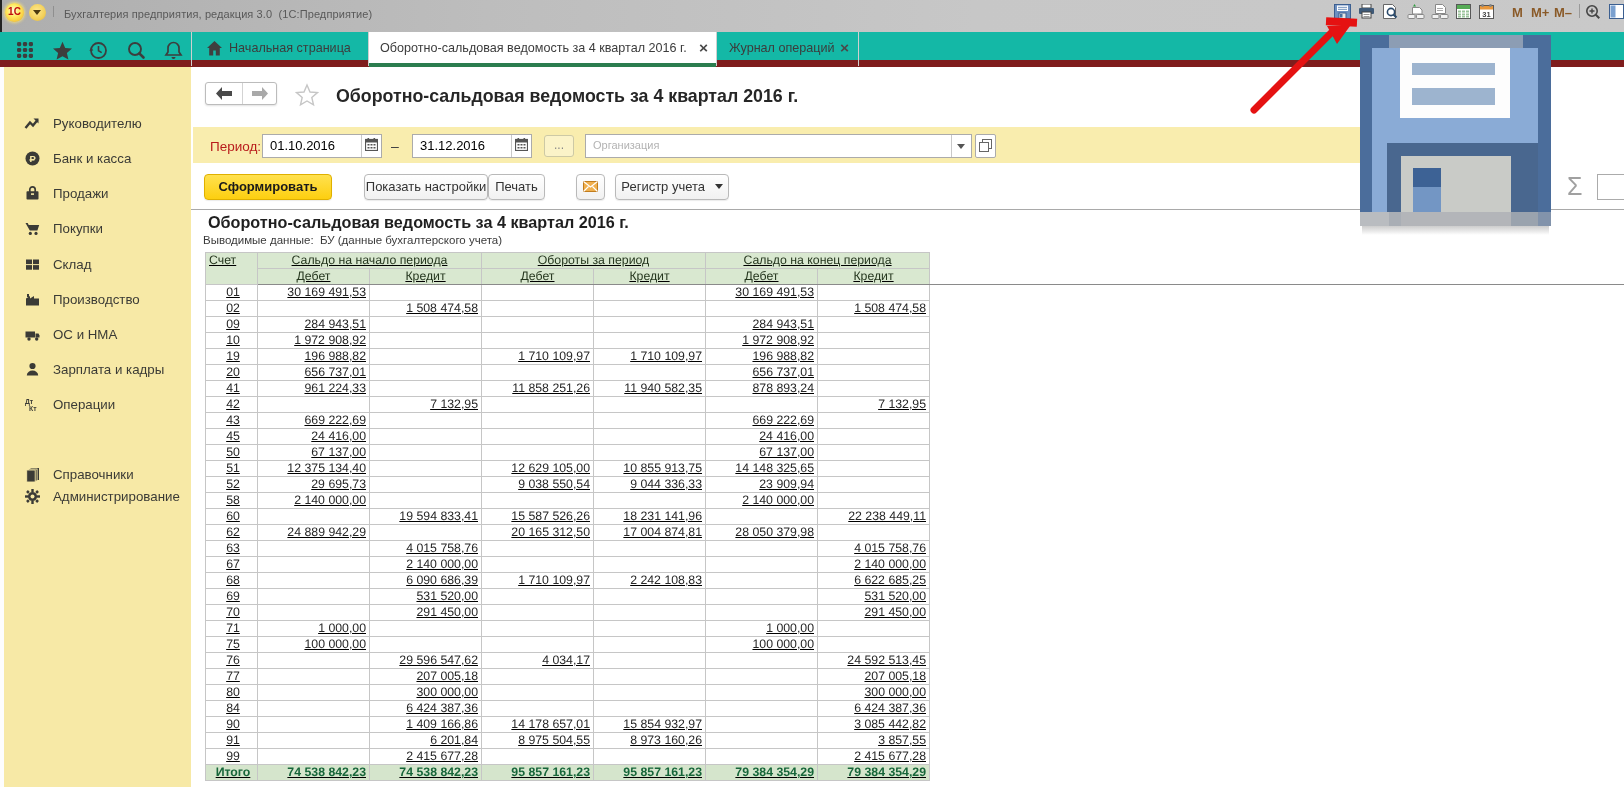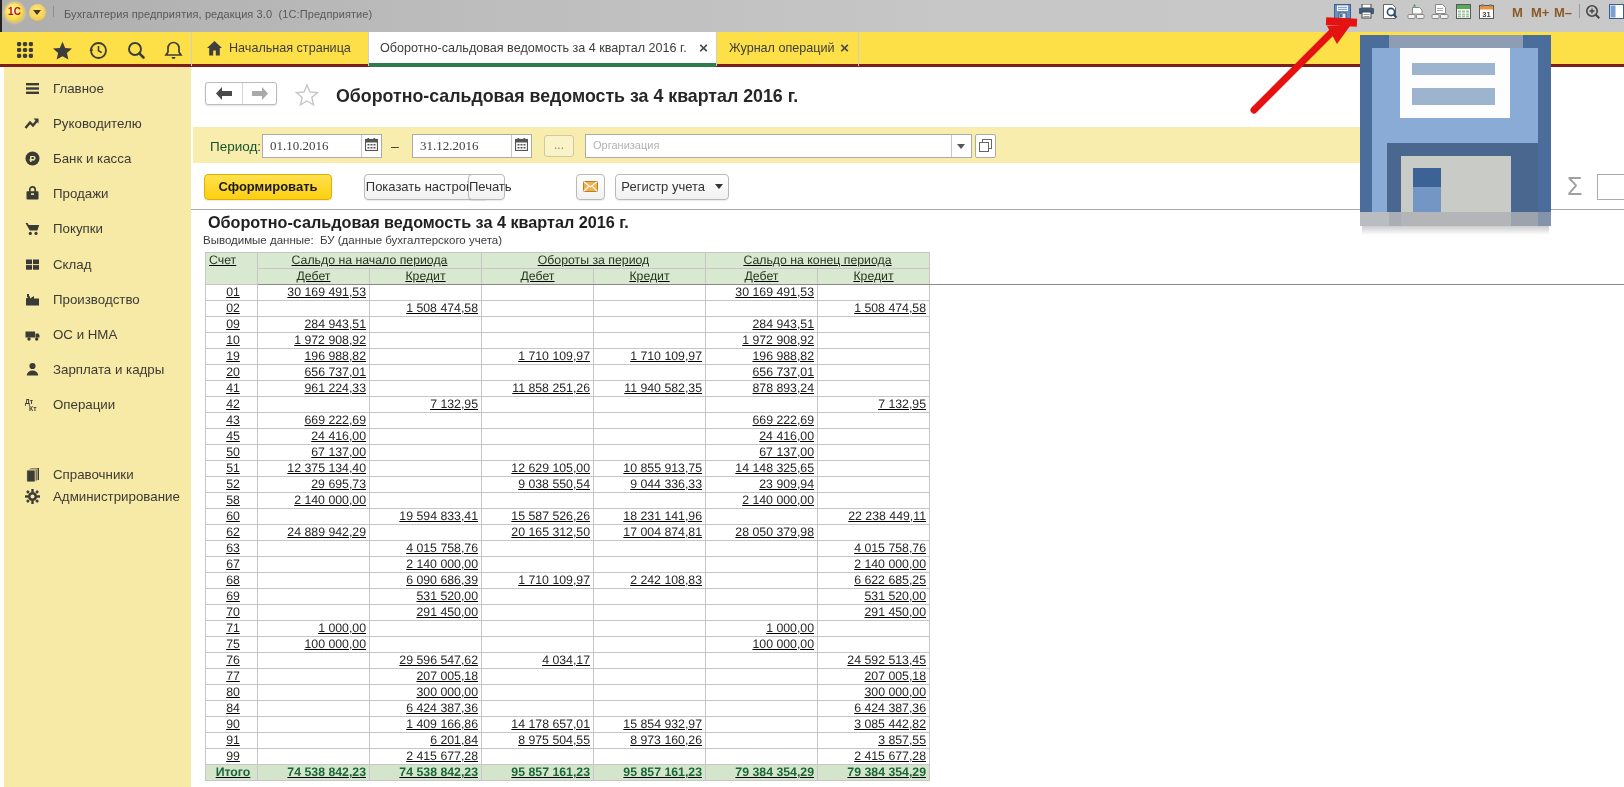--- a/index.html
+++ b/index.html
@@ -16,40 +16,40 @@
   font-size:10px; font-weight:bold; color:#c00d0d; }
 #logo2 { position:absolute; left:29px; top:4px; width:17px; height:17px; border-radius:50%;
   background:radial-gradient(circle at 45% 40%, #ffe98e 0%, #f2cf58 60%, #dcaf3c 100%); }
 #logo2:after { content:""; position:absolute; left:4px; top:6px;
   border-left:4.5px solid transparent; border-right:4.5px solid transparent; border-top:5px solid #4c3a10; }
 .capsep { position:absolute; left:53px; top:6px; width:1px; height:11px; background:#8f8f8f; }
 #captext { position:absolute; left:64px; top:8px; font-size:11px; color:#595959; letter-spacing:0.1px; }
 .ticon { position:absolute; top:4px; }
 .mlet { position:absolute; top:5px; font-size:13px; font-weight:bold; color:#8a5a28; }
 
-#tabbar { position:absolute; left:0; top:32px; width:1624px; height:35px; background:#fde047;
-  border-bottom:3px solid #7f1d1d; }
+#tabbar { position:absolute; left:0; top:32px; width:1624px; height:35px; background:#14b8a6;
+  border-bottom:7px solid #7f1d1d; }
 .tbico { position:absolute; top:9px; }
 .vsep { position:absolute; top:0; width:1px; height:34px; background:#cfcfcf; }
 .tab { position:absolute; top:0; height:34px; font-size:12.6px; color:#3c3c3c; }
 .tabx { color:#4a4a4a; font-size:15.5px; font-weight:bold; }
 
 #sidebar { position:absolute; left:0; top:67px; width:191px; height:720px; background:#f7e9a6; }
 #sidebar .ws { position:absolute; left:0; top:0; width:4px; height:720px; background:#fdfdfd; }
 .mitem { position:absolute; left:0; width:191px; height:35px; }
 .mico { position:absolute; left:24px; top:9px; width:17px; height:17px; }
 .mlab { position:absolute; left:53px; top:10px; font-size:13.3px; color:#3b3b36; }
 
 #navgrp { position:absolute; left:205px; top:82px; width:72px; height:23px; background:#fff;
   border:1px solid #bcbcbc; border-radius:3px; box-shadow:0 1px 2px rgba(0,0,0,0.12); }
 #navgrp .mid { position:absolute; left:36px; top:0; width:1px; height:21px; background:#d3d3d3; }
 #pgtitle { position:absolute; left:336px; top:86px; font-size:17.8px; font-weight:bold; color:#262626; }
 #filterbar { position:absolute; left:193px; top:127px; width:1355px; height:36px; background:#f9edae; }
 .finput { position:absolute; background:#fff; border:1px solid #ababab; }
-.fdate { font-size:13px; color:#404040; padding:3px 0 0 7px;font-family:Liberation Serif, serif; }
+.fdate { font-size:13px; color:#000000; padding:3px 0 0 7px; }
 .calbtn { position:absolute; right:0; top:0; width:20px; height:22px; border-left:1px solid #c9c9c9; }
 .btn { position:absolute; top:174px; height:26px; background:linear-gradient(#ffffff,#f1f1f1);
   border:1px solid #b9b9b9; border-radius:4px; font-size:13px; color:#333;
   text-align:center; line-height:24px; box-shadow:0 1px 1px rgba(0,0,0,0.08); }
 #btnform { background:linear-gradient(#ffe14f,#fdcf10); border:1px solid #dfb000;
   font-weight:bold; color:#1a1a1a; }
 
 #rpt-title { position:absolute; left:208px; top:213px; font-size:16.2px; font-weight:bold; color:#1f1f1f; }
 #rpt-sub { position:absolute; left:203px; top:234px; font-size:11.5px; color:#3a3a3a; }
 #tblwrap { position:absolute; left:205px; top:252px; }
@@ -190,30 +190,20 @@
   <div class="tab" style="left:380px;top:9px">Оборотно-сальдовая ведомость за 4 квартал 2016 г.</div>
   <div class="tab tabx" style="left:699px;top:7px">×</div>
   <div class="vsep" style="left:716px"></div>
   <div class="tab" style="left:729px;top:9px">Журнал операций</div>
   <div class="tab tabx" style="left:840px;top:7px">×</div>
   <div class="vsep" style="left:858px"></div>
 </div>
 
 <div id="sidebar">
   <div class="ws"></div>
-<div class="mitem" style="top:4.0px">
-      <span class="mico"><svg width="17" height="17" viewBox="0 0 17 17">
-          <g fill="#3b3b36">
-            <rect x="2" y="3" width="13" height="2.4"></rect>
-            <rect x="2" y="7.3" width="13" height="2.4"></rect>
-            <rect x="2" y="11.6" width="13" height="2.4"></rect>
-          </g>
-        </svg></span>
-      <span class="mlab">Главное</span>
-    </div>
 <div class="mitem" style="top:39.1px">
       <span class="mico"><svg width="17" height="17" viewBox="0 0 17 17">
           <path d="M1.5 13 L6 7.5 L9 10.5 L13.5 5" stroke="#3b3b36" stroke-width="2.4" fill="none"></path>
           <path d="M9.5 3.5 h5 v5 z" fill="#3b3b36"></path>
         </svg></span>
       <span class="mlab">Руководителю</span>
     </div>
 <div class="mitem" style="top:74.2px">
       <span class="mico"><svg width="17" height="17" viewBox="0 0 17 17">
           <circle cx="8.5" cy="8.5" r="7" fill="#3b3b36"></circle>
@@ -318,21 +308,21 @@
   <svg style="position:absolute;left:44px;top:3px" width="20" height="15" viewBox="0 0 20 15">
       <path d="M12 1 L18 7.5 L12 14 V10 H2 V5 H12 Z" fill="#a9a9a9"></path>
     </svg>
 </div>
 <svg class="abs" style="left:295px;top:83px" width="24" height="24" viewBox="0 0 24 24">
     <path d="M12 2 L15 9 L22.5 9.6 L16.8 14.5 L18.5 21.8 L12 18 L5.5 21.8 L7.2 14.5 L1.5 9.6 L9 9 Z" fill="none" stroke="#c6c6c6" stroke-width="1.4"></path>
   </svg>
 <div id="pgtitle">Оборотно-сальдовая ведомость за 4 квартал 2016 г.</div>
 
 <div id="filterbar"></div>
-<div class="abs" style="left:210px;top:139px;font-size:13.5px;color:#14532d">Период:</div>
+<div class="abs" style="left:210px;top:139px;font-size:13.5px;color:#b91c1c">Период:</div>
 <div class="finput" style="left:262px;top:134px;width:120px;height:24px">
   <div class="fdate">01.10.2016</div>
   <div class="calbtn"><svg style="margin:3px 0 0 3px" width="13" height="13" viewBox="0 0 13 13">
         <rect x="0.5" y="1.5" width="12" height="11" fill="none" stroke="#555" stroke-width="1.2"></rect>
         <rect x="0.5" y="1.5" width="12" height="3" fill="#555"></rect>
         <rect x="2.5" y="0" width="1.6" height="2.5" fill="#555"></rect>
         <rect x="8.5" y="0" width="1.6" height="2.5" fill="#555"></rect>
         <g fill="#555">
           <rect x="2.5" y="6" width="2" height="1.5"></rect>
           <rect x="5.5" y="6" width="2" height="1.5"></rect>
@@ -369,21 +359,21 @@
 </div>
 <div class="abs" style="left:975px;top:134px;width:21px;height:24px;background:#fff;border:1px solid #ababab;border-radius:2px">
   <svg style="margin:4px 0 0 3px" width="13" height="13" viewBox="0 0 13 13">
       <rect x="3.5" y="0.5" width="9" height="9" fill="#fff" stroke="#666"></rect>
       <rect x="0.5" y="3.5" width="9" height="9" fill="#fff" stroke="#666"></rect>
     </svg>
 </div>
 
 <div id="btnform" class="btn" style="left:204px;width:128px">Сформировать</div>
 <div class="btn" style="left:364px;width:124px">Показать настройки</div>
-<div class="btn" style="left:468px;width:37px">Печать</div>
+<div class="btn" style="left:488px;width:57px">Печать</div>
 <div class="btn" style="left:576px;width:29px">
   <svg style="margin-top:6px" width="15" height="11" viewBox="0 0 15 11">
       <rect x="0.5" y="0.5" width="14" height="10" fill="#f0b04e" stroke="#c07c1e"></rect>
       <path d="M0.5 0.5 L7.5 6 L14.5 0.5 M0.5 10.5 L5.5 5.5 M14.5 10.5 L9.5 5.5" fill="none" stroke="#fff" stroke-width="1.1"></path>
     </svg>
 </div>
 <div class="btn" style="left:615px;width:114px">Регистр учета
   <span style="display:inline-block;vertical-align:2px;margin-left:6px;border-left:4px solid transparent;border-right:4px solid transparent;border-top:5px solid #333"></span>
 </div>
 <div class="abs" style="left:1567px;top:172px;font-size:25px;color:#a0a0a0">Σ</div>

